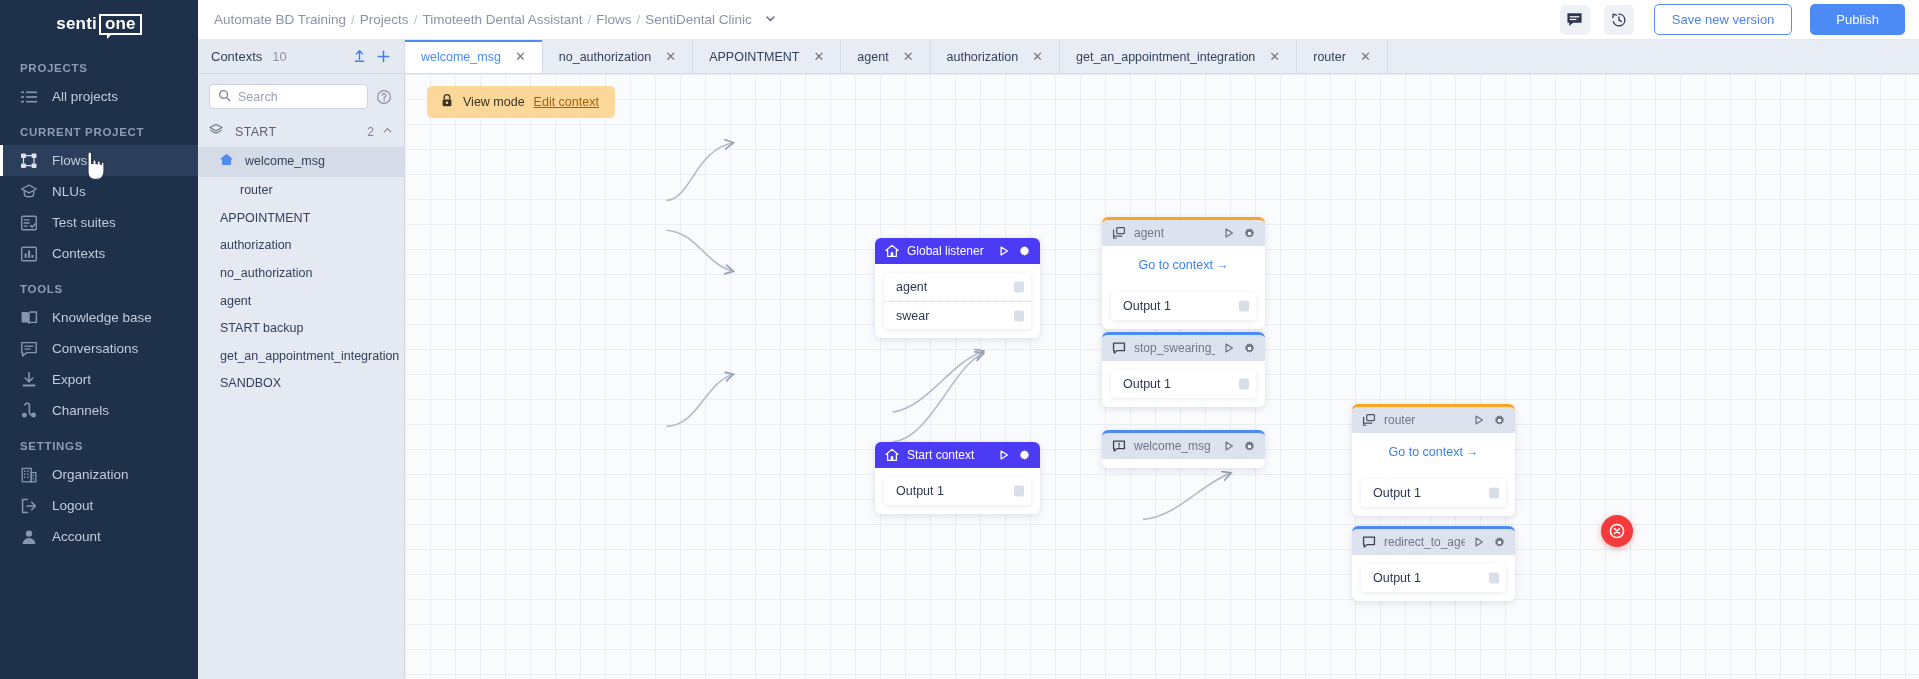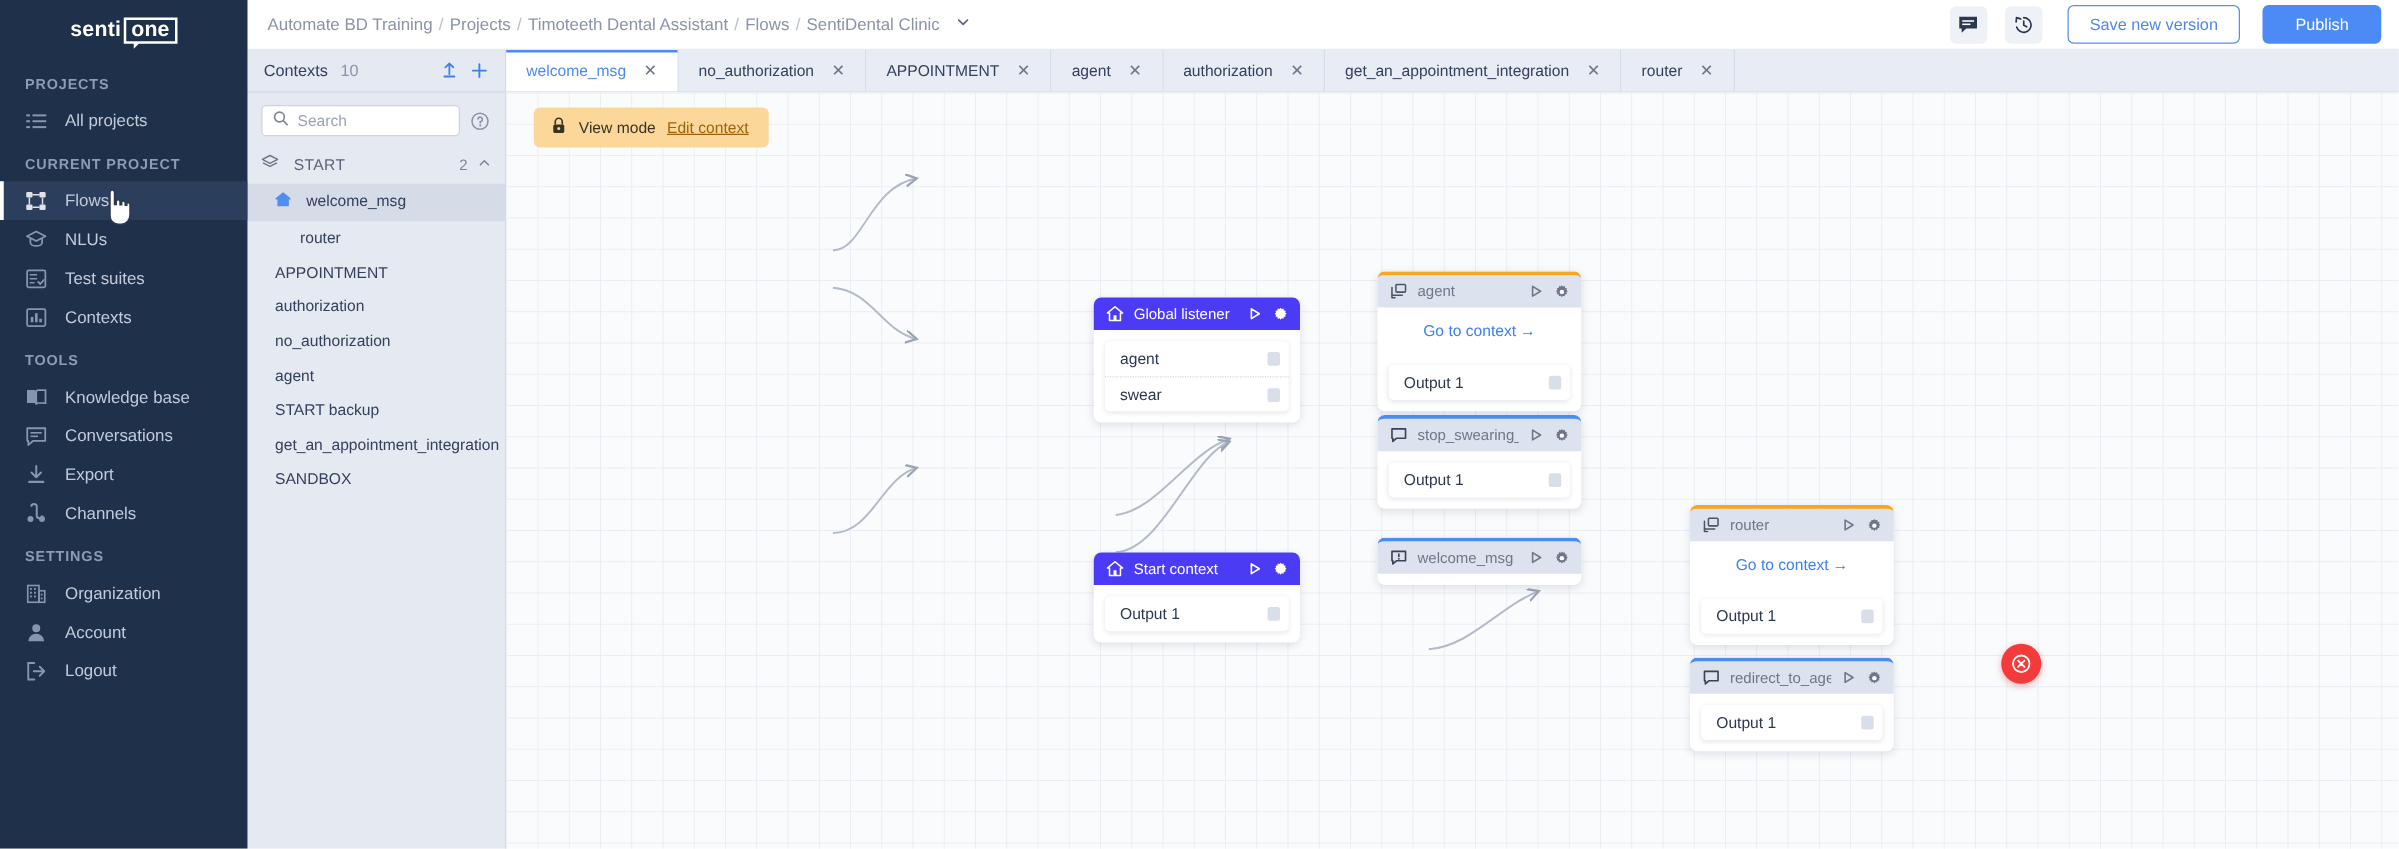--- a/index.html
+++ b/index.html
@@ -319,34 +319,34 @@
                 <rect x="12.6" y="9" width="1.4" height="1.4"></rect>
                 <rect x="12.6" y="12" width="1.4" height="1.4"></rect>
               </g>
             </svg>
           </span>
           <span>Organization</span>
         </div>
         <div class="nav-item">
           <span class="nav-ico">
             <svg width="18" height="18" viewBox="0 0 18 18">
+              <path d="M7.4 2.4 H2.6 v13.2 h4.8" fill="none" stroke="#9aa8c2" stroke-width="1.5" stroke-linecap="round"></path>
+              <path d="M7 9 h8.4 M11.8 5.4 L15.4 9 L11.8 12.6" fill="none" stroke="#9aa8c2" stroke-width="1.5" stroke-linecap="round" stroke-linejoin="round"></path>
+            </svg>
+          </span>
+          <span>Logout</span>
+        </div>
+        <div class="nav-item">
+          <span class="nav-ico">
+            <svg width="18" height="18" viewBox="0 0 18 18">
               <circle cx="9" cy="5.6" r="3.2" fill="#9aa8c2"></circle>
               <path d="M2.6 16 a6.4 6 0 0 1 12.8 0 Z" fill="#9aa8c2"></path>
             </svg>
           </span>
           <span>Account</span>
-        </div>
-        <div class="nav-item">
-          <span class="nav-ico">
-            <svg width="18" height="18" viewBox="0 0 18 18">
-              <path d="M7.4 2.4 H2.6 v13.2 h4.8" fill="none" stroke="#9aa8c2" stroke-width="1.5" stroke-linecap="round"></path>
-              <path d="M7 9 h8.4 M11.8 5.4 L15.4 9 L11.8 12.6" fill="none" stroke="#9aa8c2" stroke-width="1.5" stroke-linecap="round" stroke-linejoin="round"></path>
-            </svg>
-          </span>
-          <span>Logout</span>
         </div>
       </div>
 
     <div class="cursor-hand">
       <svg width="26" height="30" viewBox="0 0 26 30">
         <path d="M6 3 C6 1.4 7.3 0.6 8.4 1.1 C9.3 1.5 9.6 2.3 9.6 3.2 L9.6 12.5 L11 12.5 L11 10.3 C11 9.2 12.1 8.5 13 8.9 C13.7 9.2 14 9.8 14 10.5 L14 12.7 L15.3 12.7 L15.3 11.2 C15.3 10.2 16.3 9.5 17.2 9.9 C17.9 10.2 18.2 10.8 18.2 11.5 L18.2 13.2 L19.4 13.2 L19.4 12.4 C19.4 11.5 20.3 10.9 21.1 11.3 C21.7 11.6 22 12.1 22 12.8 L22 20.5 C22 24.8 19.3 28.3 15.2 28.3 L12.4 28.3 C8.6 28.3 6 25.3 6 21.3 Z" fill="#ffffff" stroke="#2c3852" stroke-width="1.2"></path>
       </svg>
     </div>
   </nav>
 

